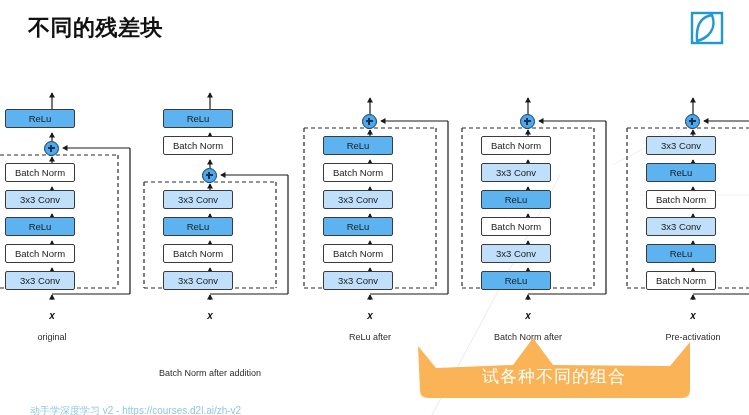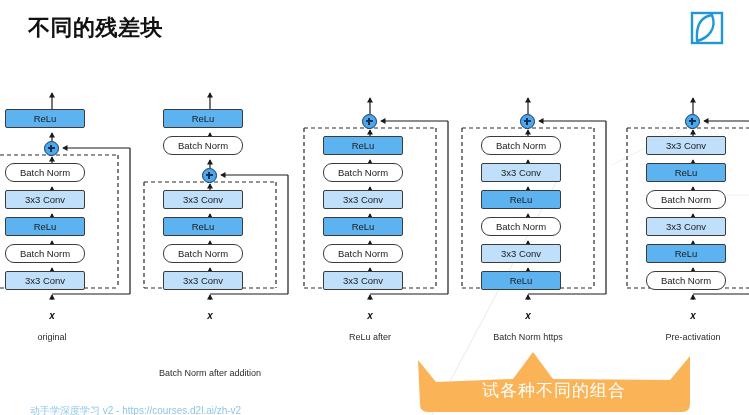--- a/index.html
+++ b/index.html
@@ -54,36 +54,36 @@
   
   .col-inner {
     position: relative;
     width: 160px;
     height: 250px;
   }
 
   .block {
     position: absolute;
     left: 33px;
-    width: 80px;
+    width: 70px;
     height: 19px;
     box-sizing: border-box;
     border: 1px solid #3b3b3b;
     border-radius: 2px;
     font-size: 9.5px;
     color: #1a1a1a;
     display: flex;
     align-items: center;
     justify-content: center;
     line-height: 1;
     white-space: nowrap;
   }
   .block.relu      { background: #5cb3f0; }
   .block.conv      { background: #bfdffa; }
-  .block.bn        { background: #ffffff; border-radius: 9px; }
+  .block.bn        { background: #ffffff; }
 
   
   .plus-node {
     position: absolute;
     width: 15px;
     height: 15px;
     border-radius: 50%;
     background: #4aa8ee;
     border: 1.5px solid #17375e;
     box-sizing: border-box;
@@ -131,21 +131,21 @@
     top: 0;
     width: 160px;
     height: 250px;
     overflow: visible;
   }
 
   
   .callout {
     position: absolute;
     left: 418px;
-    top: 352px;
+    top: 338px;
     width: 272px;
     height: 62px;
   }
   .callout-shape {
     position: absolute;
     inset: 0;
   }
   .callout-text {
     position: absolute;
     left: 0;
@@ -330,21 +330,21 @@
           <line x1="158" y1="39" x2="91" y2="39" stroke="#1a1a1a" stroke-width="1.2" marker-end="url(#ah3)"></line>
         </svg>
         <div class="block relu" style="top: 189px;">ReLu</div>
         <div class="block conv" style="top: 162px;">3x3 Conv</div>
         <div class="block bn" style="top: 135px;">Batch Norm</div>
         <div class="block relu" style="top: 108px;">ReLu</div>
         <div class="block conv" style="top: 81px;">3x3 Conv</div>
         <div class="block bn" style="top: 54px;">Batch Norm</div>
         <div class="plus-node" style="top: 32px;"></div>
         <div class="x-label" style="top: 228px;">x</div>
-        <div class="col-caption" style="top: 250px;">Batch Norm https</div>
+        <div class="col-caption" style="top: 250px;">Batch Norm after</div>
       </div>
     </div>
     <div class="column" style="left: 613px;">
       <div class="col-inner">
         <svg class="col-svg" viewBox="0 0 160 250">
           <defs>
             <marker id="ah4" viewBox="0 0 8 8" refX="6" refY="4" markerWidth="5" markerHeight="5" orient="auto">
               <path d="M0 0 L7 4 L0 8 z" fill="#1a1a1a"></path>
             </marker>
           </defs>

